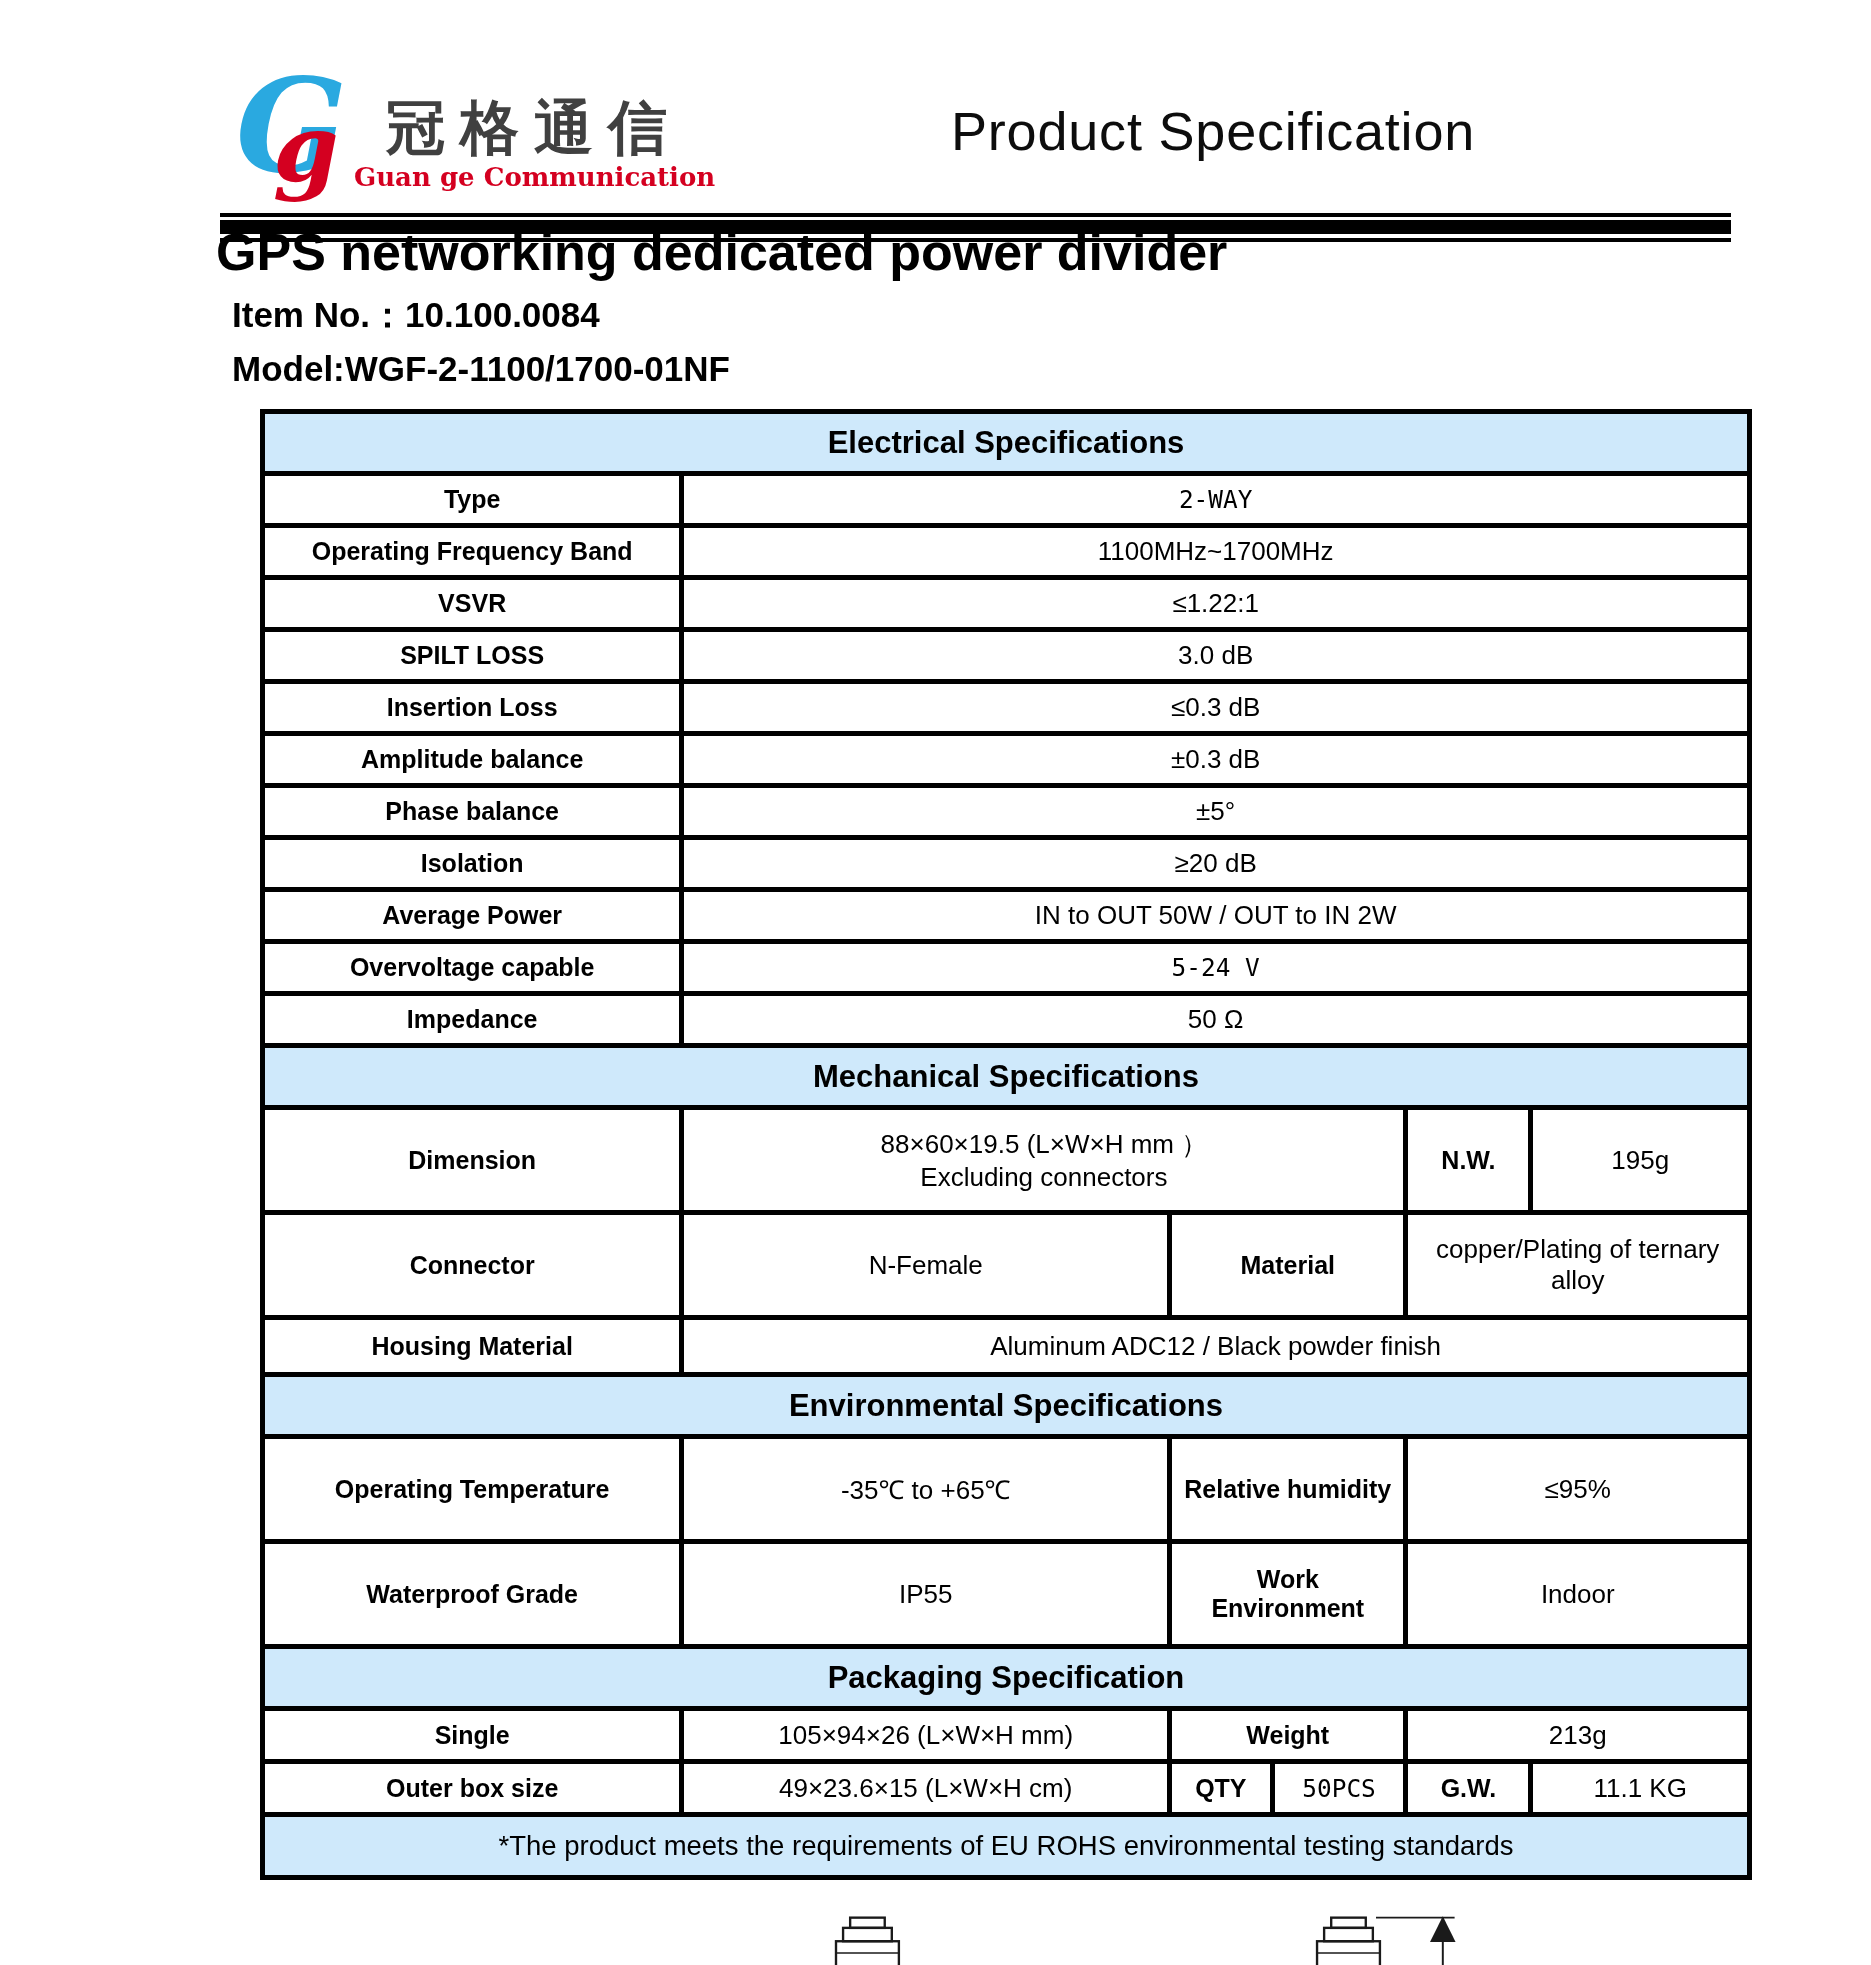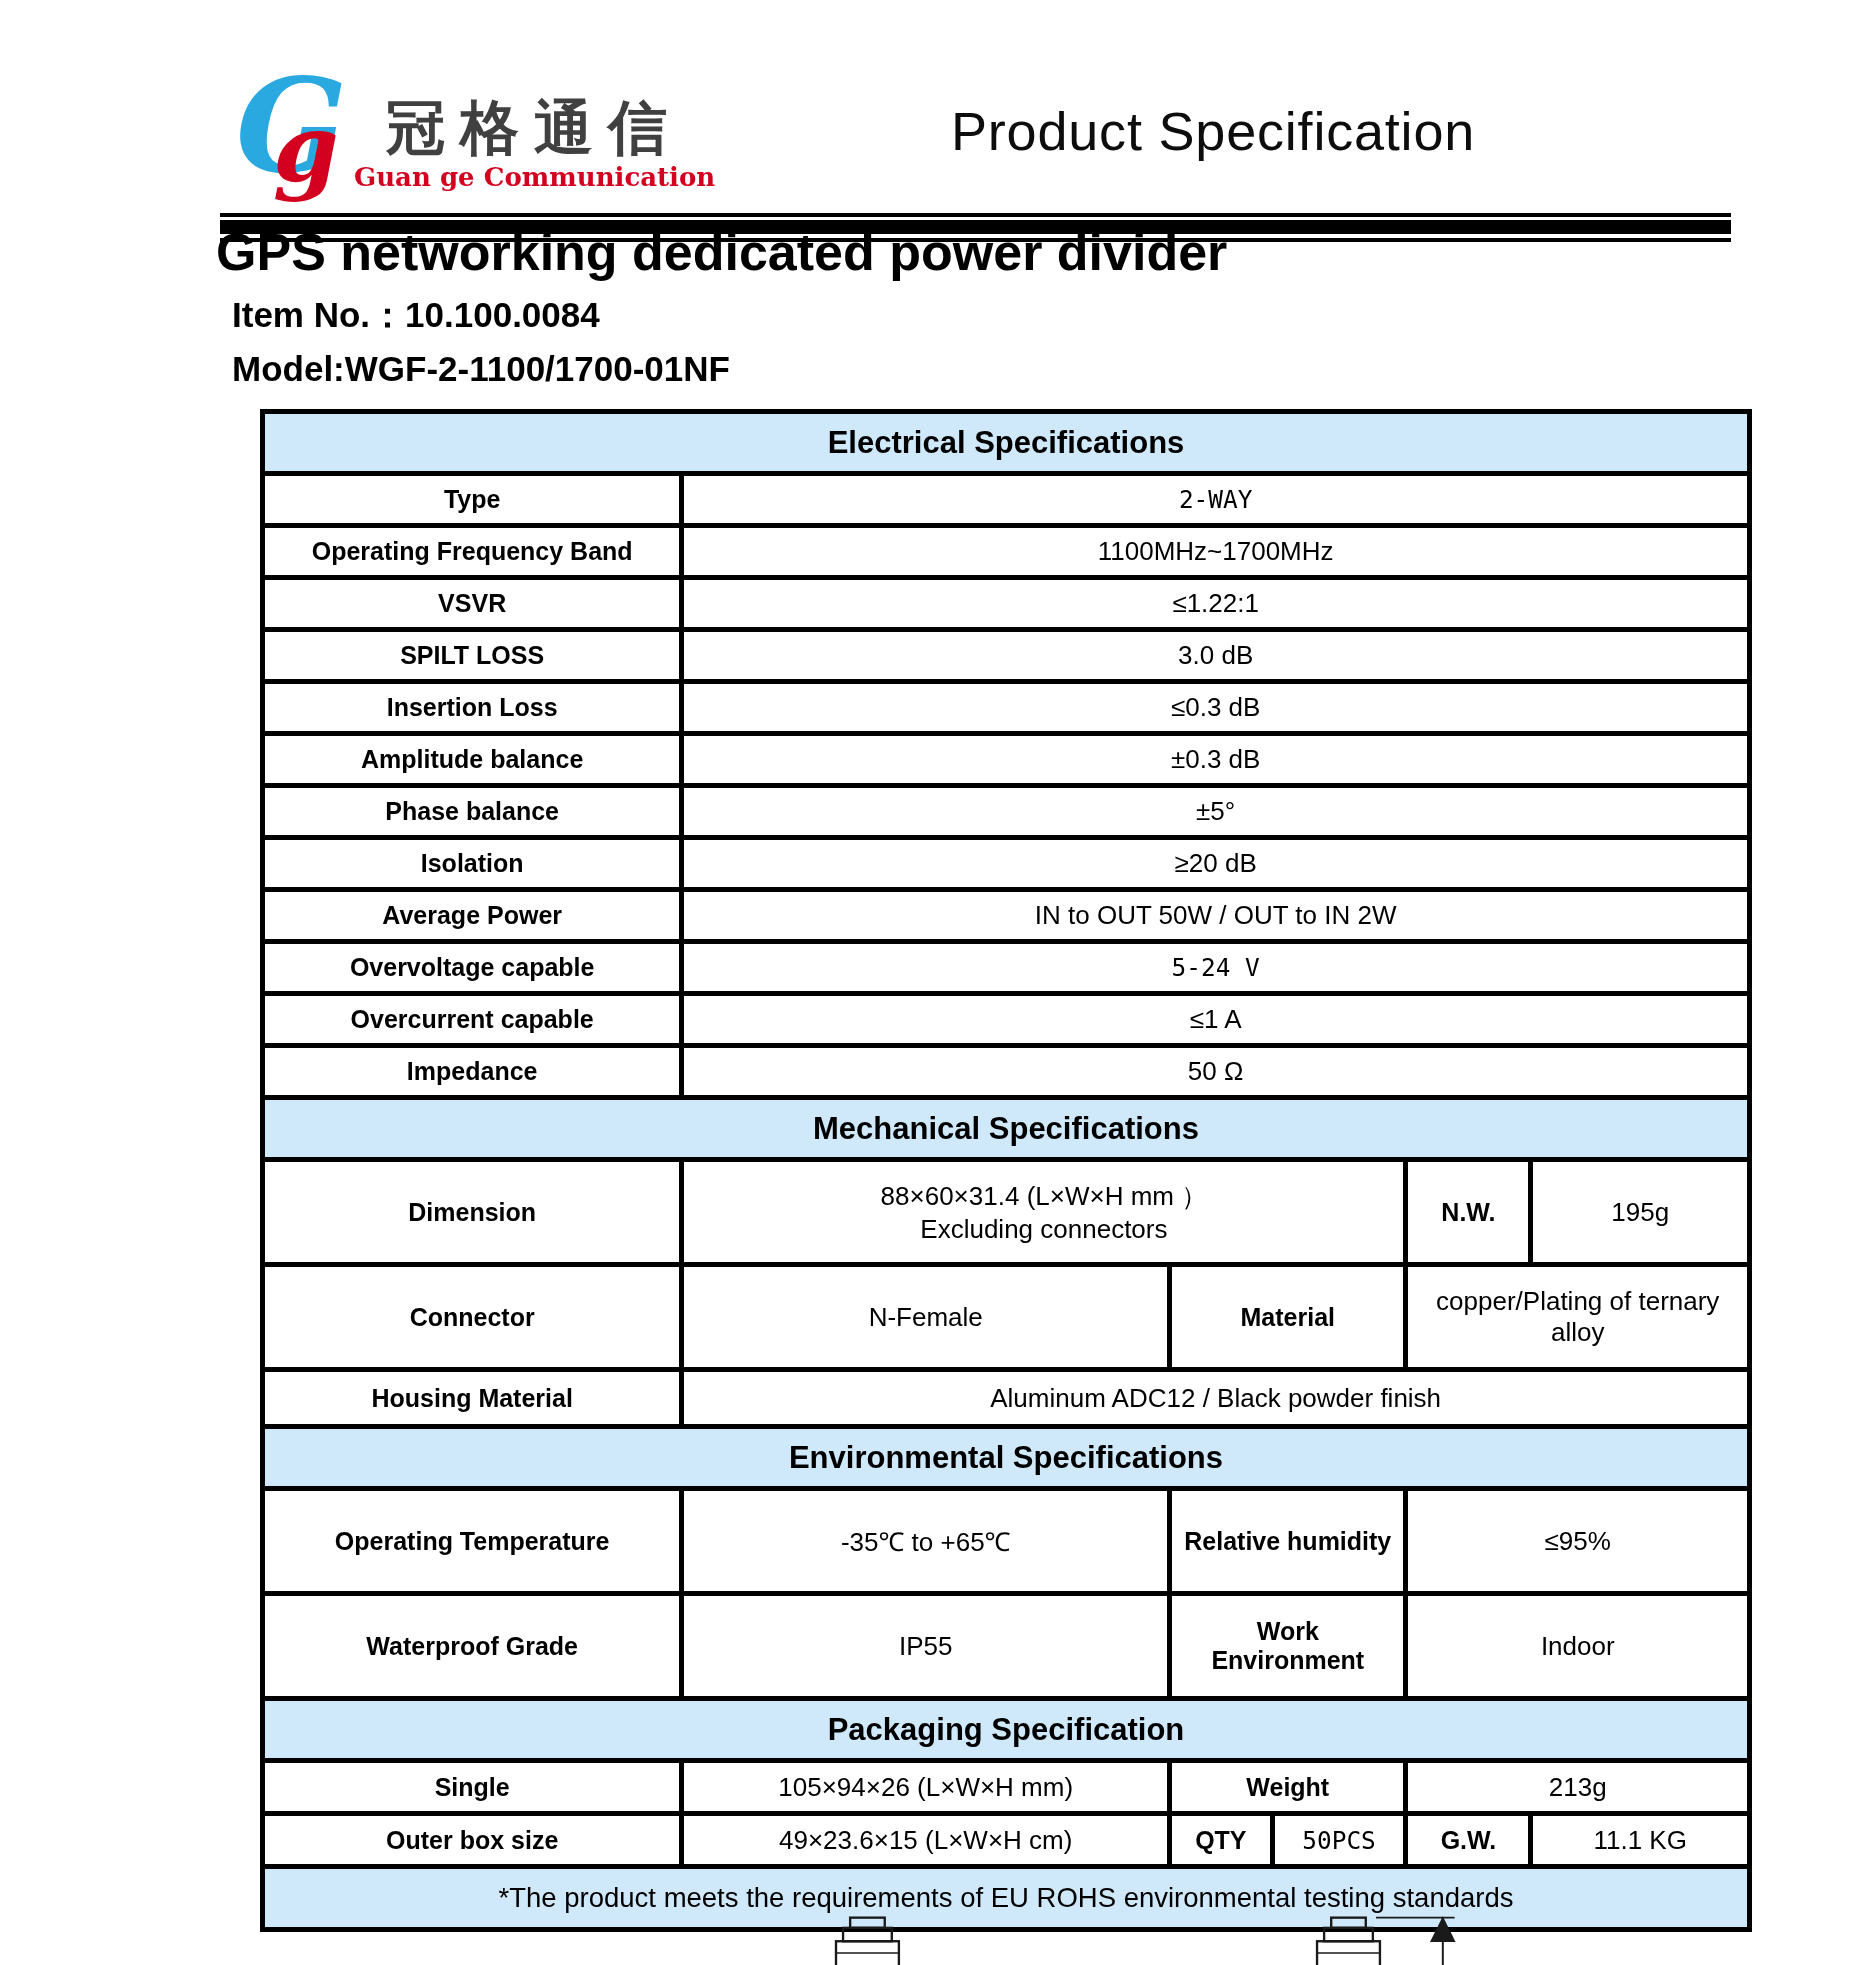--- a/index.html
+++ b/index.html
@@ -127,35 +127,31 @@
       </tr>
       <tr class="h-std">
         <td class="lbl">Average Power</td>
         <td class="val" colspan="5">IN to OUT 50W / OUT to IN 2W</td>
       </tr>
       <tr class="h-std">
         <td class="lbl">Overvoltage capable</td>
         <td class="val mono" colspan="5">5-24 V</td>
       </tr>
       <tr class="h-std">
-        <td class="lbl">Overcurrent capable</td>
-        <td class="val" colspan="5">≤1 A</td>
-      </tr>
-      <tr class="h-std">
         <td class="lbl">Impedance</td>
         <td class="val" colspan="5">50 Ω</td>
       </tr>
 
       <tr class="h-med">
         <td class="sec" colspan="6">Mechanical Specifications</td>
       </tr>
       <tr class="h-tall">
         <td class="lbl">Dimension</td>
         <td class="val" colspan="3">
-          <span class="line1">88×60×31.4 (L×W×H mm ）</span>
+          <span class="line1">88×60×19.5 (L×W×H mm ）</span>
           <span class="line2">Excluding connectors</span>
         </td>
         <td class="lbl">N.W.</td>
         <td class="val">195g</td>
       </tr>
       <tr class="h-tall">
         <td class="lbl">Connector</td>
         <td class="val">N-Female</td>
         <td class="lbl" colspan="2">Material</td>
         <td class="val" colspan="2">copper/Plating of ternary alloy</td>

